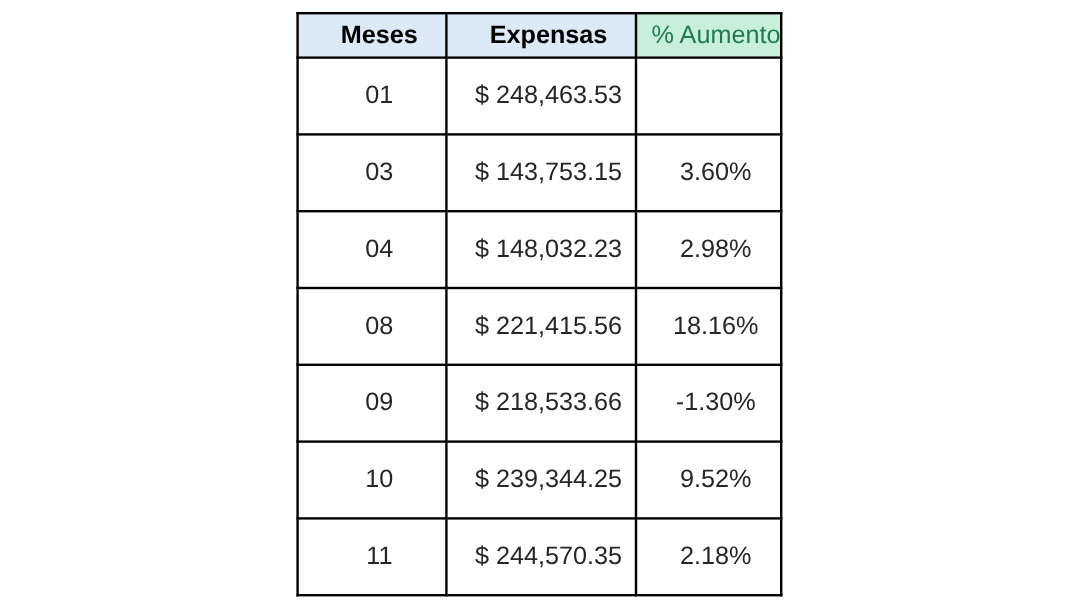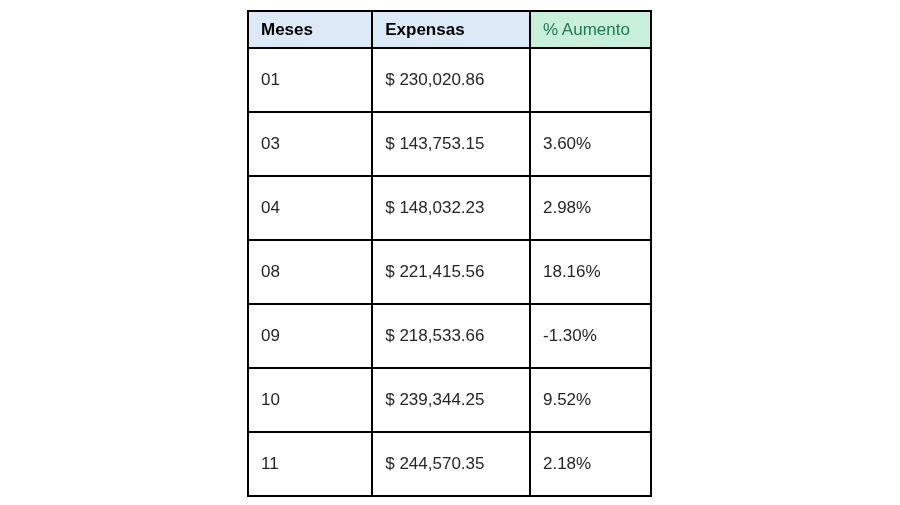--- a/index.html
+++ b/index.html
@@ -18,23 +18,23 @@
   }
   .expenses-table{
     position:absolute;left:247px;top:10px;
     border-collapse:collapse;table-layout:fixed;
     width:405px;height:487px;
     background:#ffffff;
   }
   .expenses-table th,.expenses-table td{
     border:2px solid var(--border);
     vertical-align:middle;
-    text-align:left;
+    text-align:center;
     padding:0 0 0 12px;
-    font-size:17px;
+    font-size:21px;
     color:var(--body-text);
     white-space:nowrap;
     overflow:hidden;
   }
   .expenses-table tr{height:37px;}
   .expenses-table th{
     font-weight:bold;
     background:var(--header-fill);
     color:#000000;
   }
@@ -54,21 +54,21 @@
   <thead>
     <tr>
       <th class="col-mes">Meses</th>
       <th class="col-expensa">Expensas</th>
       <th class="col-aumento">% Aumento</th>
     </tr>
   </thead>
   <tbody>
     <tr>
       <td class="col-mes">01</td>
-      <td class="col-expensa">$ 230,020.86</td>
+      <td class="col-expensa">$ 248,463.53</td>
       <td class="col-aumento"></td>
     </tr>
     <tr>
       <td class="col-mes">03</td>
       <td class="col-expensa">$ 143,753.15</td>
       <td class="col-aumento">3.60%</td>
     </tr>
     <tr>
       <td class="col-mes">04</td>
       <td class="col-expensa">$ 148,032.23</td>

